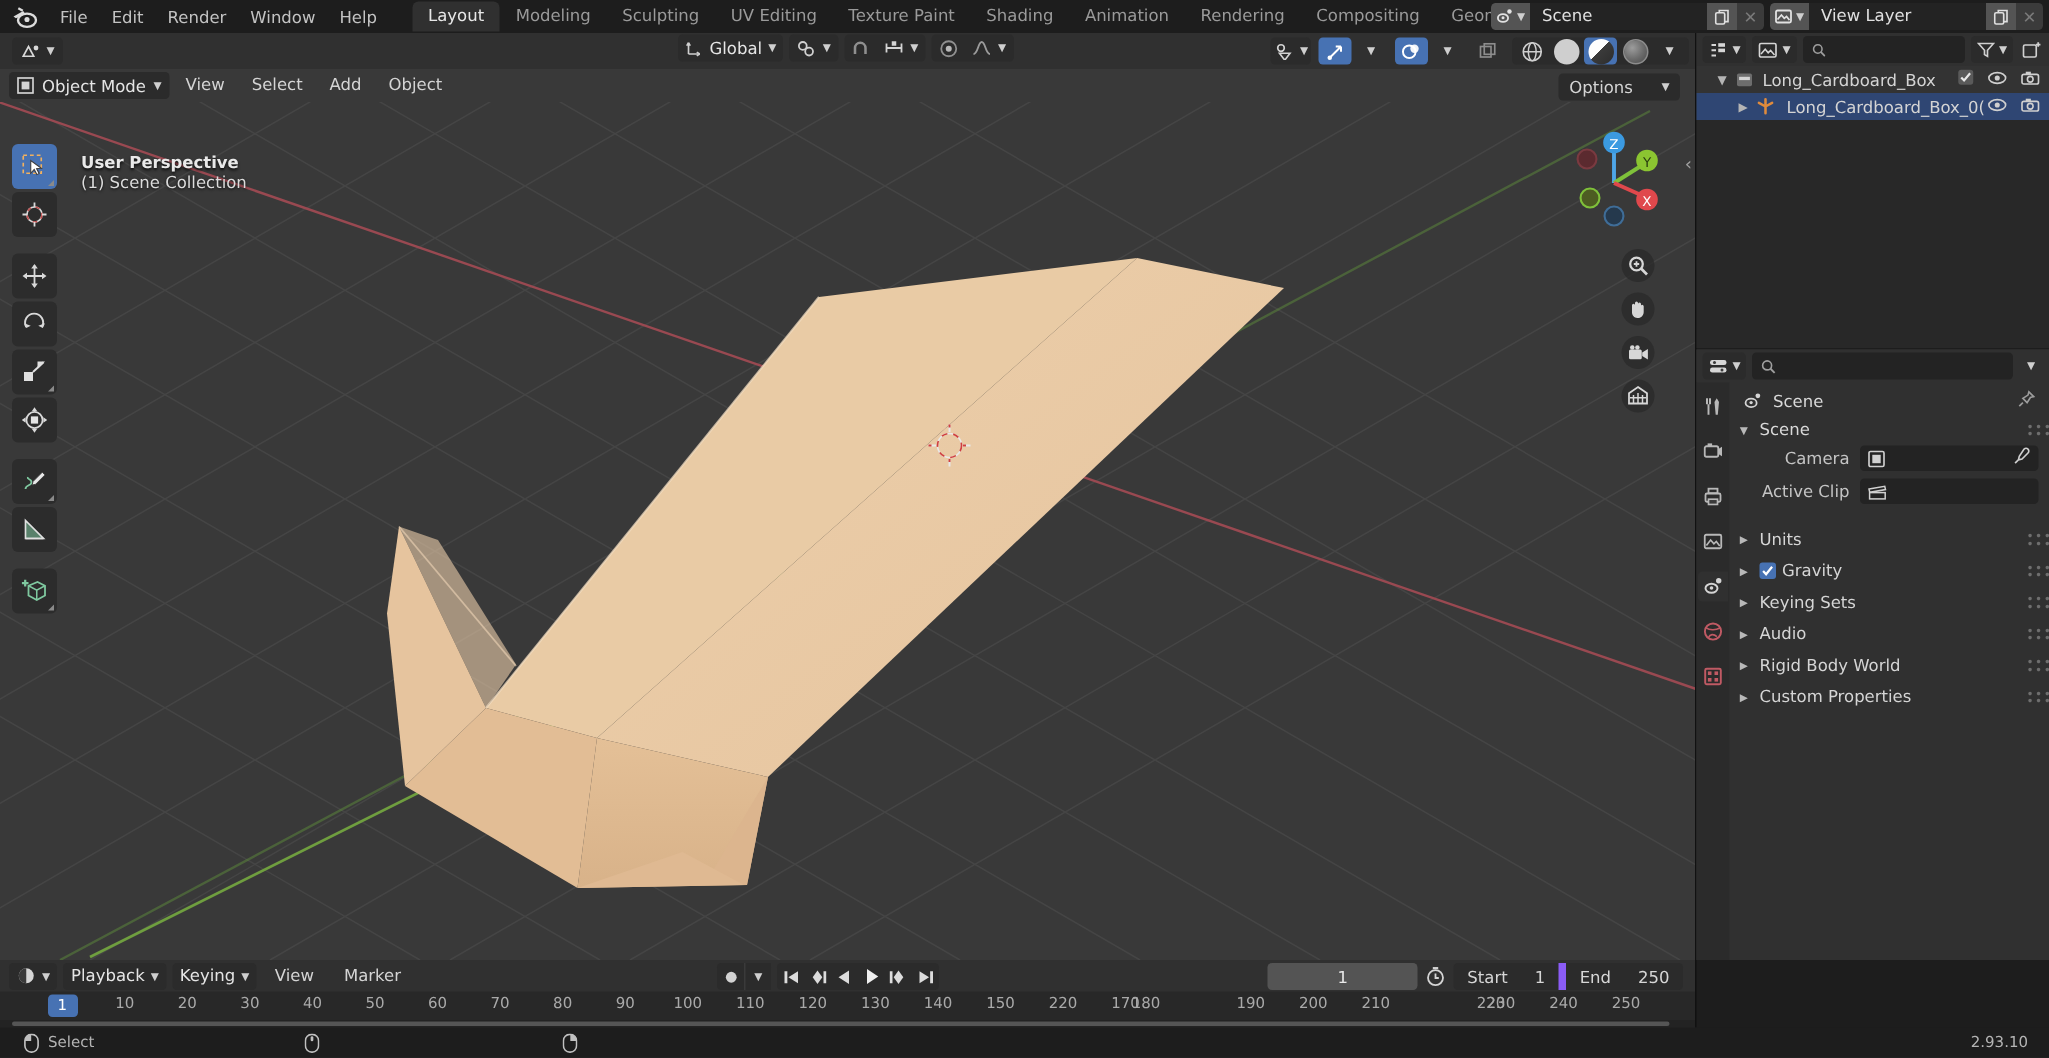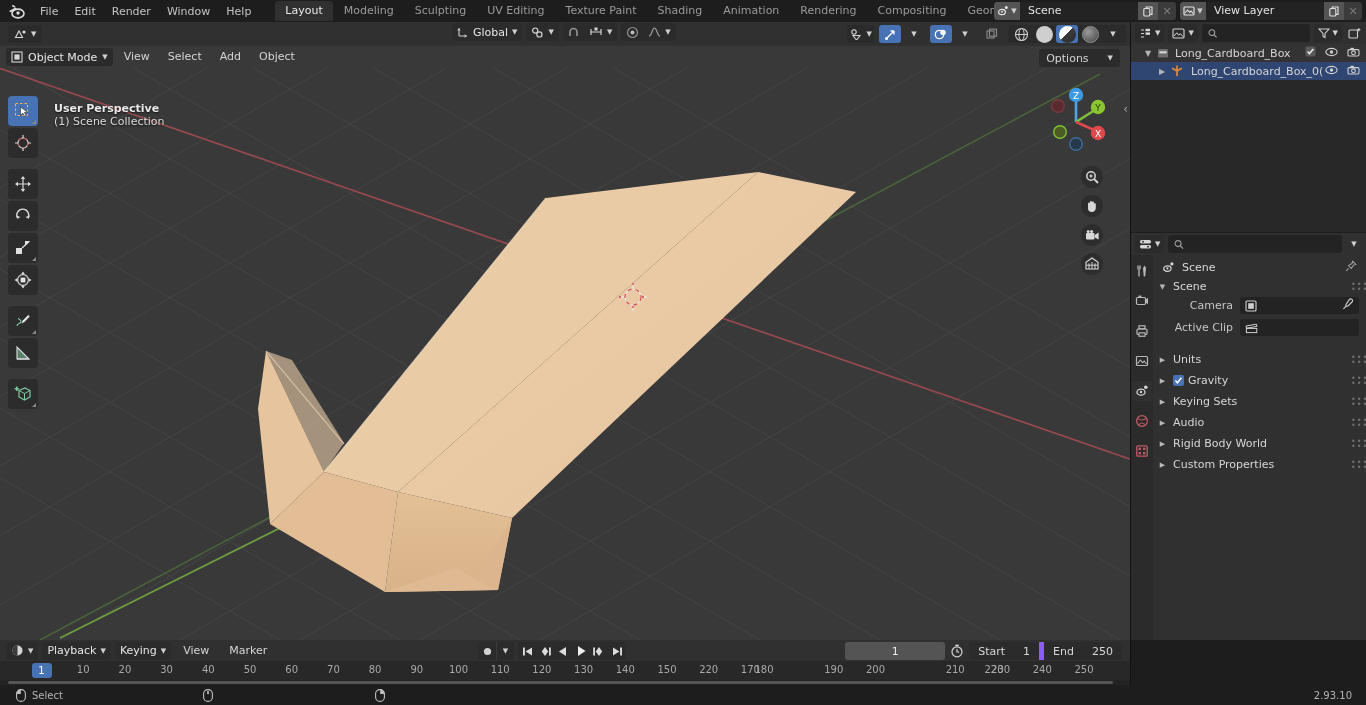--- a/index.html
+++ b/index.html
@@ -978,21 +978,21 @@
         <div class="tick" style="left: 500.2px;">110</div>
         <div class="tick" style="left: 541.9px;">120</div>
         <div class="tick" style="left: 583.6px;">130</div>
         <div class="tick" style="left: 625.3px;">140</div>
         <div class="tick" style="left: 667px;">150</div>
         <div class="tick" style="left: 708.7px;">220</div>
         <div class="tick" style="left: 750.4px;">170</div>
         <div class="tick" style="left: 764px;">180</div>
         <div class="tick" style="left: 833.8px;">190</div>
         <div class="tick" style="left: 875.5px;">200</div>
-        <div class="tick" style="left: 917.2px; margin-left: 38px;">210</div>
+        <div class="tick" style="left: 917.2px;">210</div>
         <div class="tick" style="left: 994px;">220</div>
         <div class="tick" style="left: 1000.6px;">230</div>
         <div class="tick" style="left: 1042.3px;">240</div>
         <div class="tick" style="left: 1084px;">250</div>
         <div class="playhead" style="left: 41.5px;">1</div>
       </div>
     <div class="tl-scroll">
         <div class="bar"></div>
       </div>
   </div>

